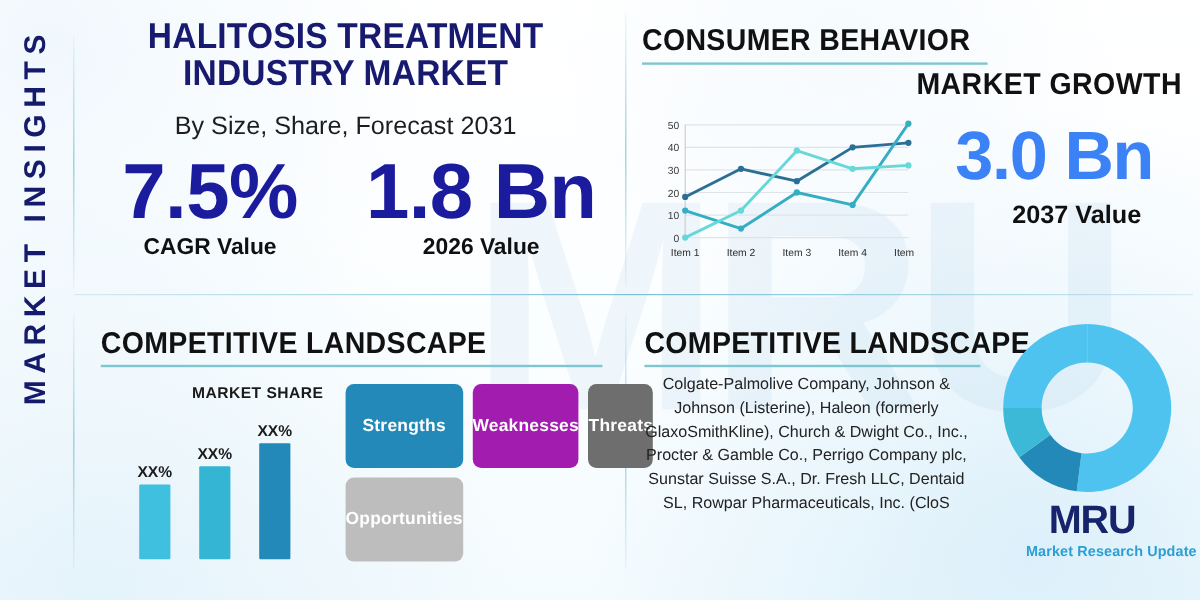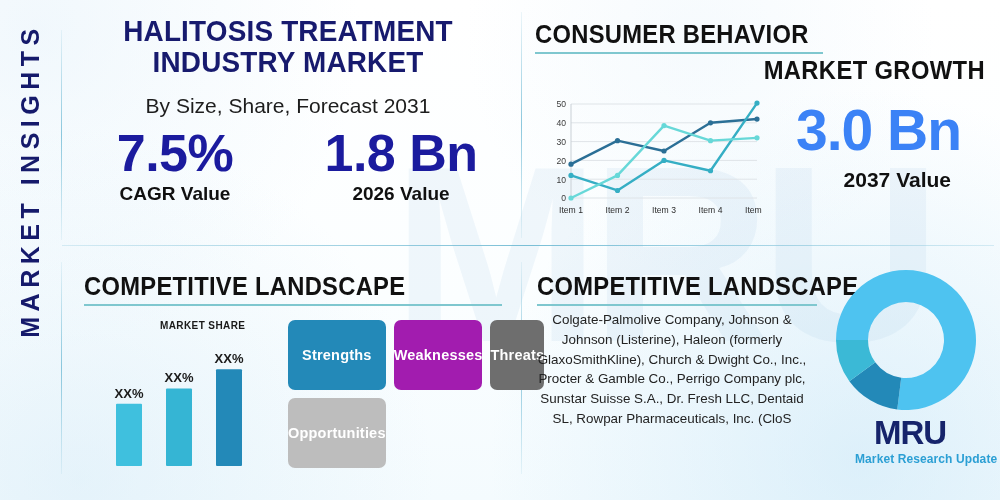--- a/index.html
+++ b/index.html
@@ -54,21 +54,21 @@
     transform:scaleX(.93);transform-origin:center top;
   }
   .subtitle{
     position:absolute;left:0;top:88px;width:452px;text-align:center;
     font-size:21px;color:#1d1d1d;font-weight:400;
   }
   .stat-row{position:absolute;left:0;top:120px;width:452px;display:flex;}
   .stat{flex:1;text-align:center;}
   .stat-num{
     font-family:"Liberation Sans Narrow","Liberation Sans",sans-serif;
-    font-weight:700;font-size:52px;color:#1b1b9e;line-height:1.05;
+    font-weight:700;font-size:65px;color:#1b1b9e;line-height:1.05;
     letter-spacing:-.5px;
   }
   .stat-lbl{font-size:19px;font-weight:700;color:#101010;margin-top:2px;}
 
   
   .q-tr{position:absolute;left:525px;top:6px;width:470px;height:232px;}
   .head{
     font-family:"Liberation Sans Narrow","Liberation Sans",sans-serif;
     font-weight:700;font-size:25px;color:#111111;letter-spacing:.3px;
     transform:scaleX(.95);transform-origin:left center;white-space:nowrap;
@@ -85,21 +85,21 @@
     font-family:"Liberation Sans Narrow","Liberation Sans",sans-serif;
     font-weight:700;font-size:57px;color:#3b82f6;line-height:1;letter-spacing:-1px;margin-left:10px;
   }
   .growth-lbl{position:absolute;right:44px;top:162px;font-size:21px;font-weight:700;color:#101010;}
 
   
   .linechart{position:absolute;left:18px;top:88px;width:220px;height:130px;}
 
   
   .q-bl{position:absolute;left:62px;top:258px;width:452px;height:238px;}
-  .ms-label{position:absolute;left:58px;top:62px;font-size:10px;font-weight:700;color:#1a1a1a;letter-spacing:.4px;padding-left:40px;}
+  .ms-label{position:absolute;left:58px;top:62px;font-size:13px;font-weight:700;color:#1a1a1a;letter-spacing:.4px;padding-left:40px;}
   .barchart{position:absolute;left:40px;top:60px;width:180px;height:152px;}
   .swot{position:absolute;left:226px;top:62px;width:216px;height:148px;
         display:grid;grid-template-columns:1fr 1fr 1fr;grid-template-rows:1fr 1fr;gap:8px;}
   .swot-cell{border-radius:7px;display:flex;align-items:center;justify-content:center;
     font-family:"Liberation Sans Narrow","Liberation Sans",sans-serif;
     font-weight:700;font-size:14.5px;color:#ffffff;letter-spacing:.2px;}
 
   
   .q-br{position:absolute;left:525px;top:258px;width:470px;height:238px;}
   .complist{position:absolute;left:4px;top:52px;width:286px;

